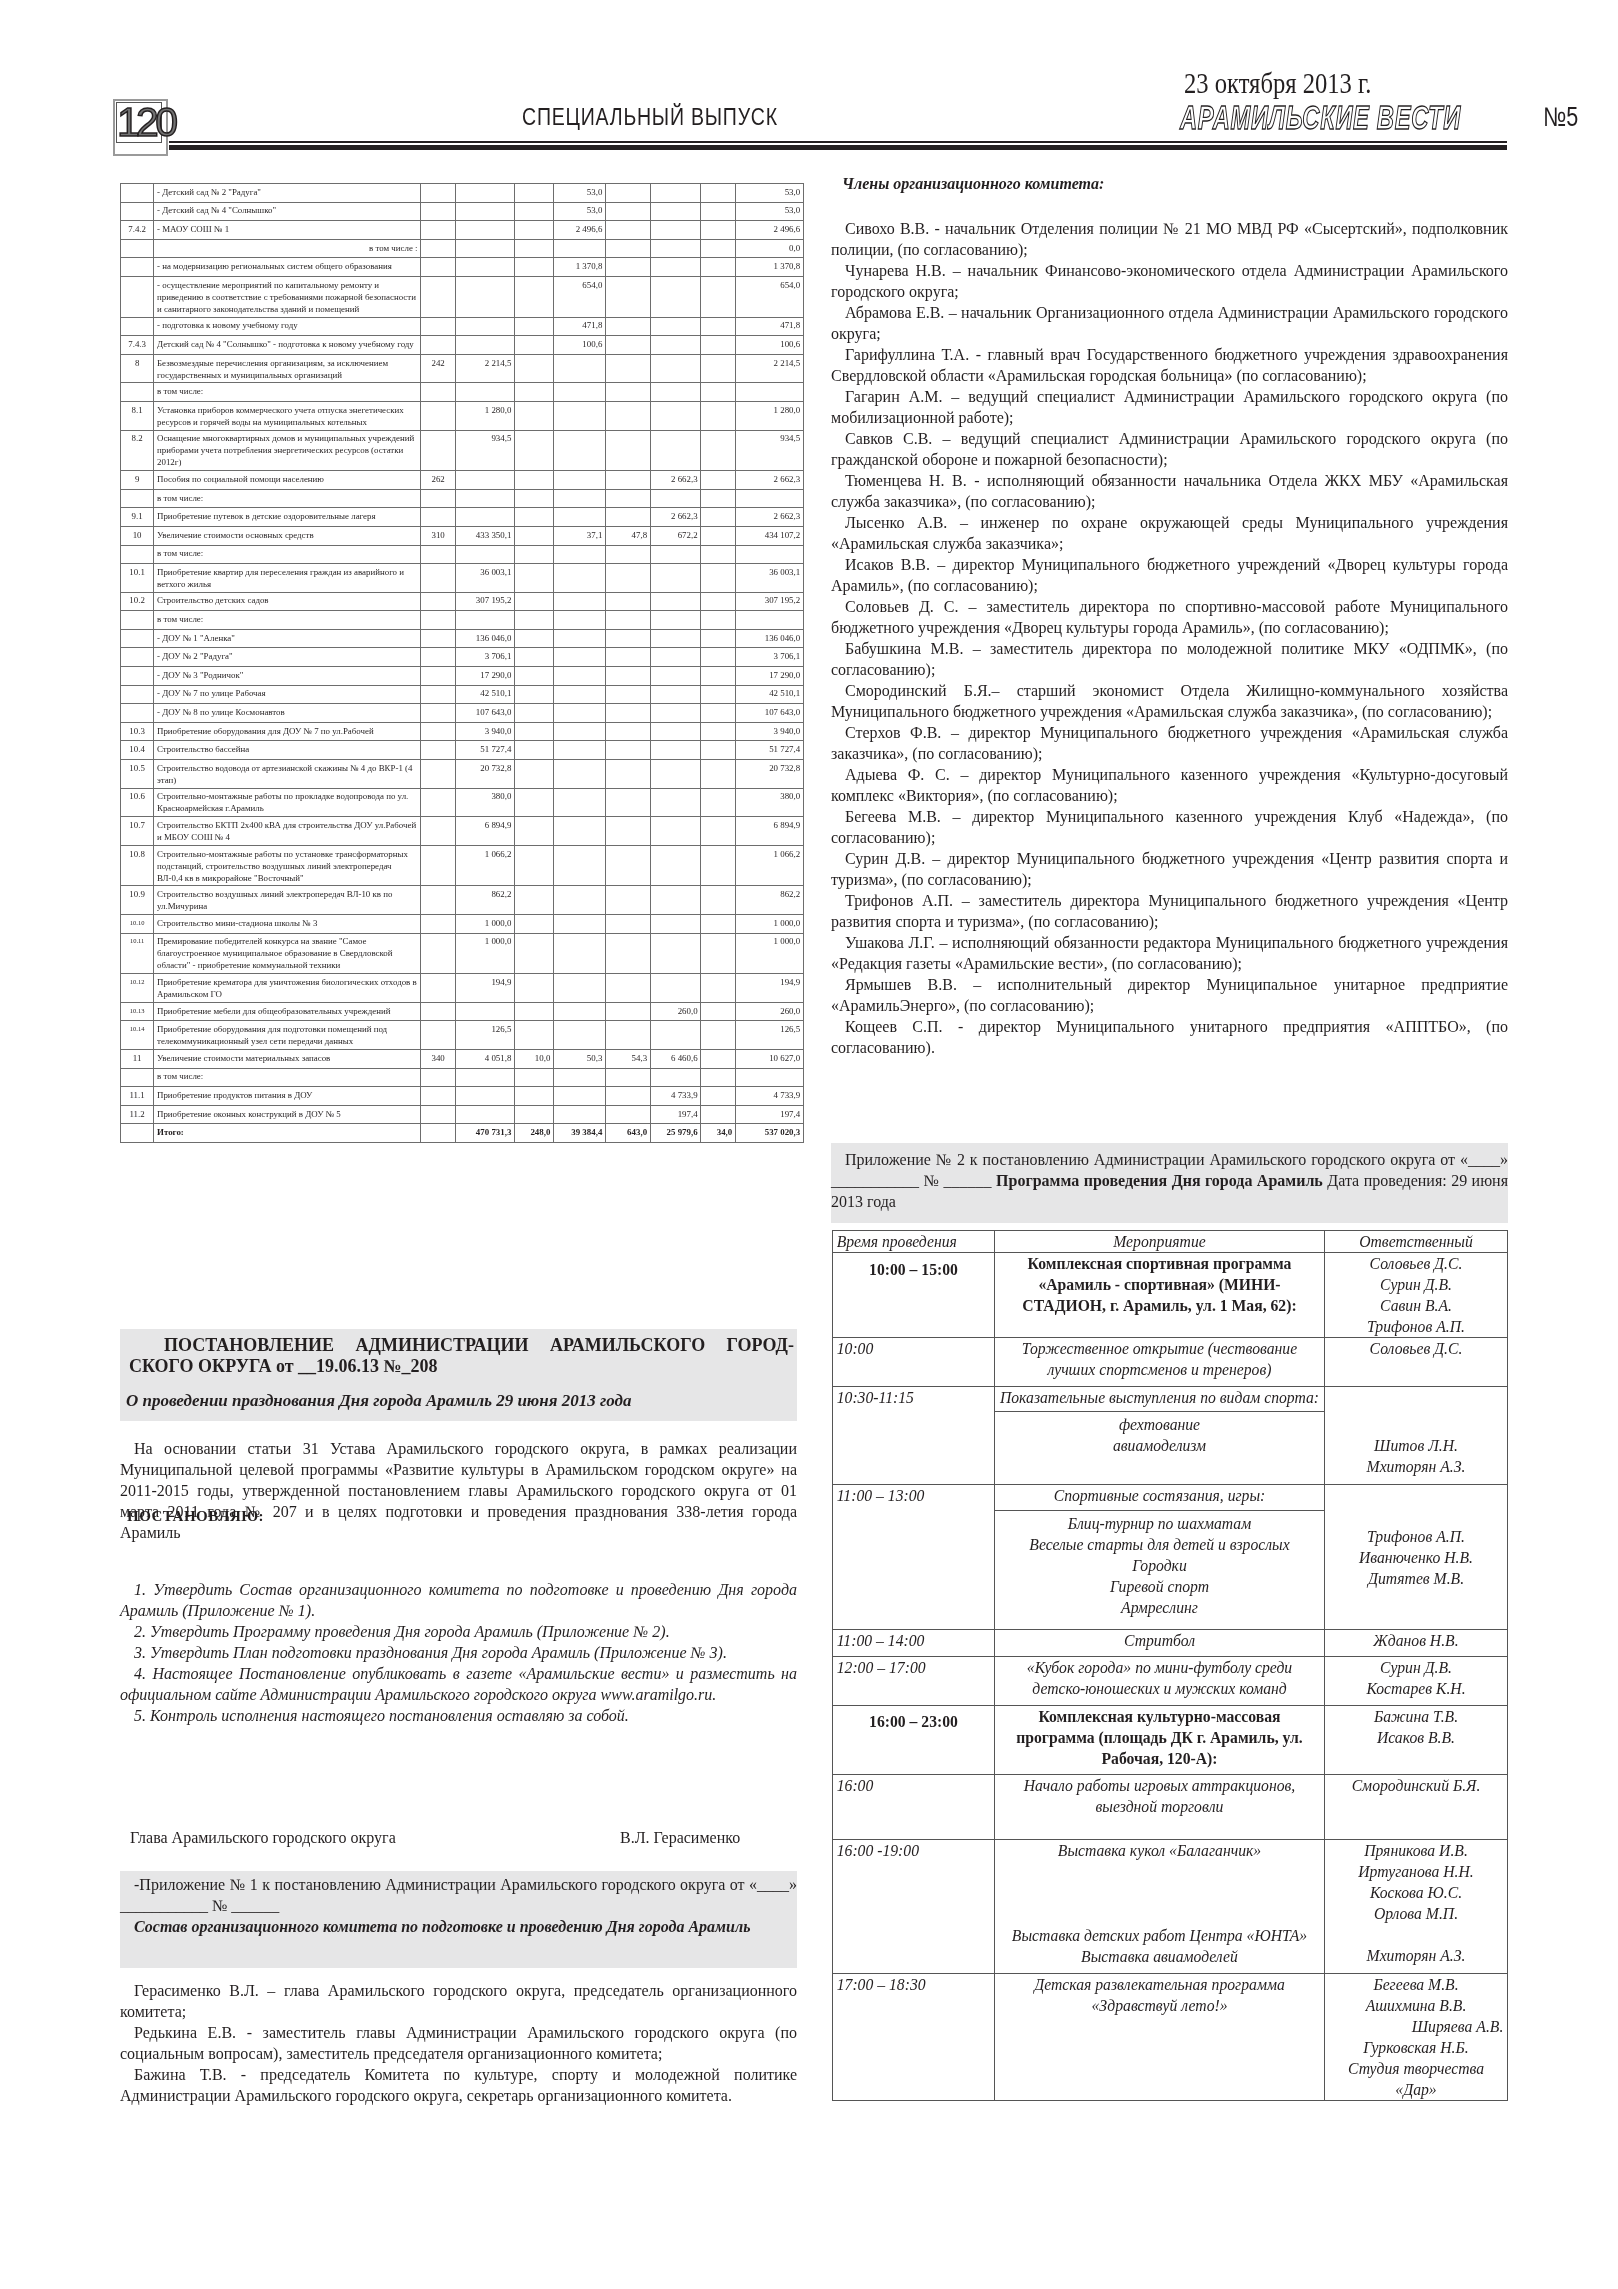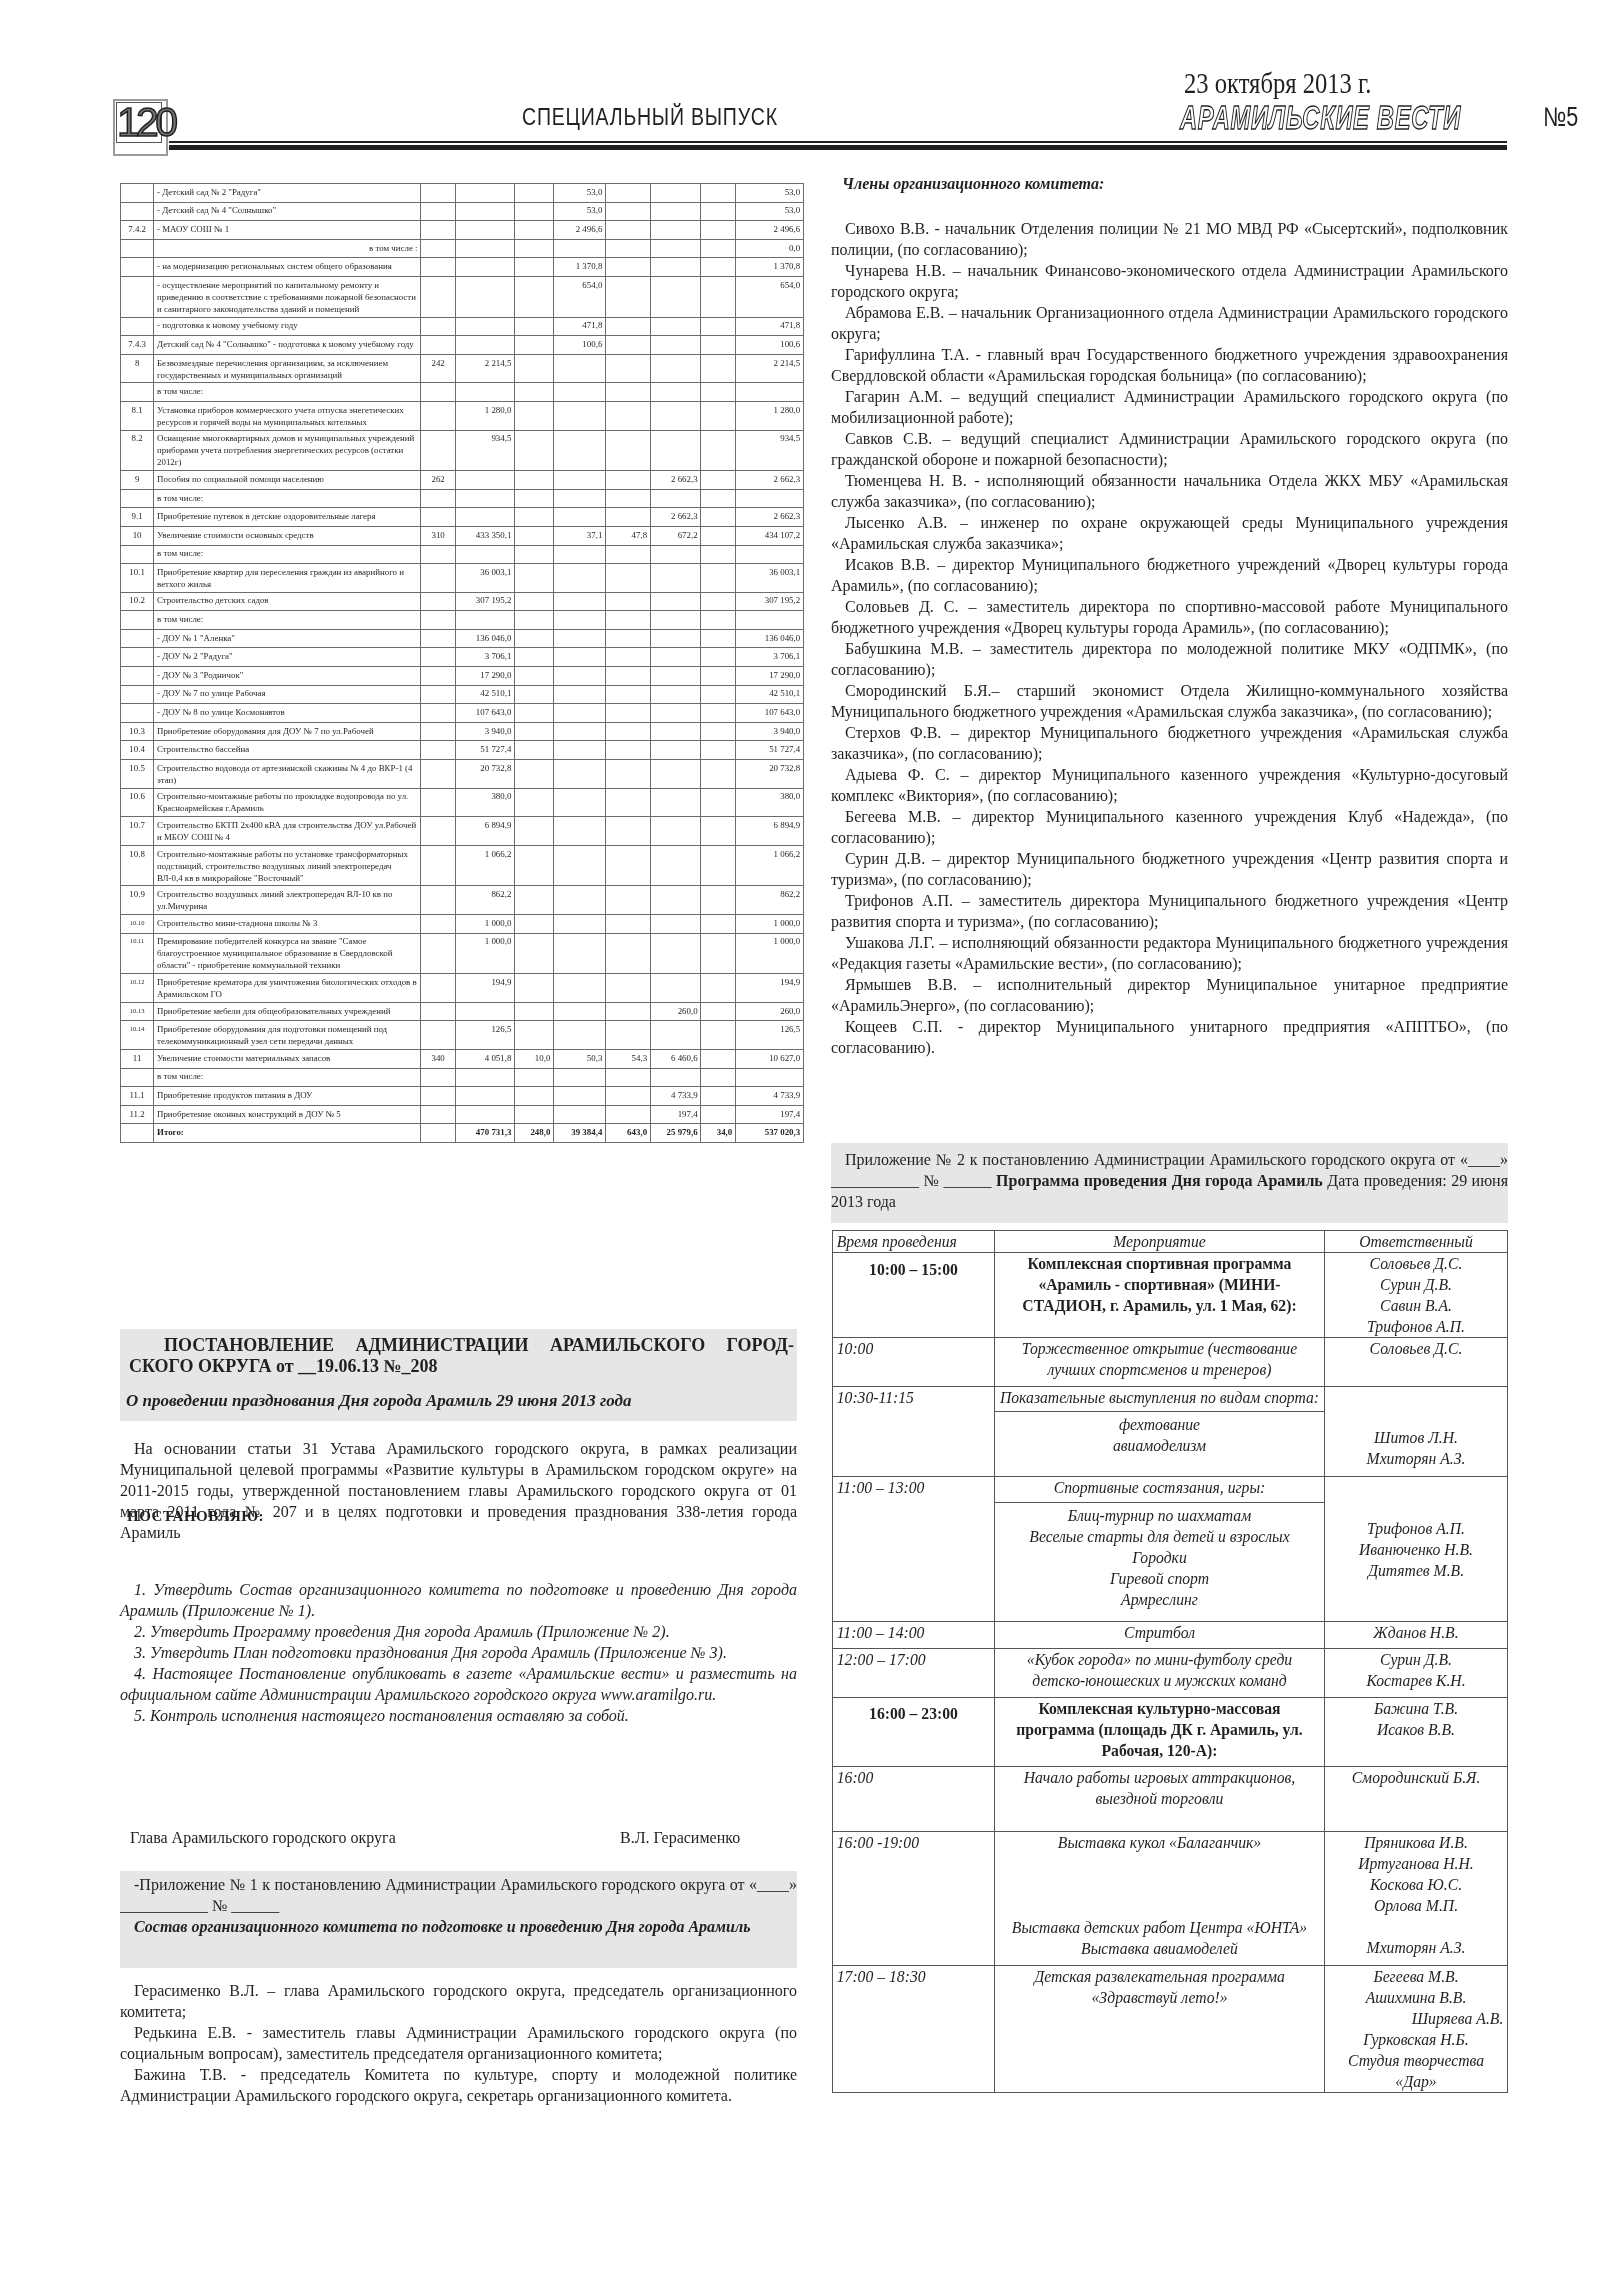--- a/index.html
+++ b/index.html
@@ -679,21 +679,21 @@
         <td class="it">10:00</td>
         <td class="c it" style="padding-bottom: 5.5px;">
           <div>Торжественное открытие (чествование лучших спортсменов и тренеров)</div>
         </td>
         <td class="c it">
           <div style="min-height: 21px;">Соловьев Д.С.</div>
         </td>
       </tr>
       <tr>
         <td class="it">10:30-11:15</td>
-        <td class="c it" style="padding-bottom: 15px;">
+        <td class="c it" style="padding-bottom: 23px;">
           <div>Показательные выступления по видам спорта:</div>
           <div style="border-top: 1.1px solid rgb(85, 85, 85); margin: 3.7px -3.7px 0px; padding: 1.8px 3.7px 5.5px; white-space: pre-line;">фехтование
 авиамоделизм</div>
         </td>
         <td class="c it" style="vertical-align: bottom; padding-bottom: 7.4px;">
           <div style="min-height: 21px;">Шитов Л.Н.</div>
           <div style="min-height: 21px;">Мхиторян А.З.</div>
         </td>
       </tr>
       <tr>

